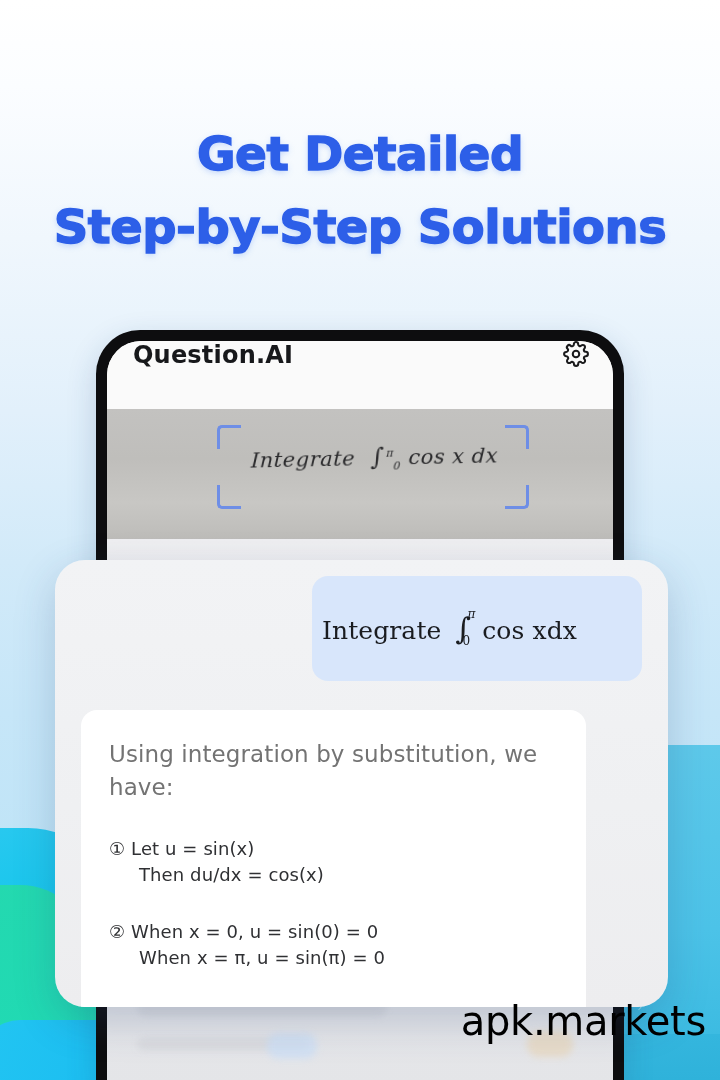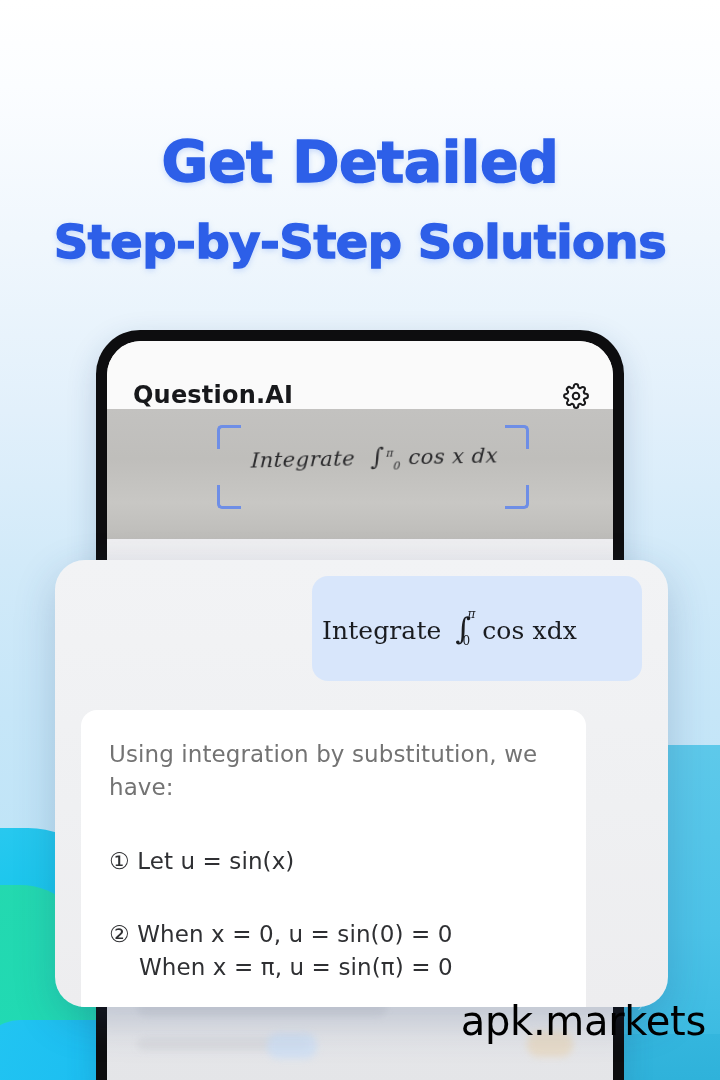--- a/index.html
+++ b/index.html
@@ -79,21 +79,21 @@
     text-align:center;
     color:#2d5fe8;
     font-family:"DejaVu Sans", sans-serif;
     font-weight:bold;
     font-size:47px;
     line-height:1.55;
     letter-spacing:-0.5px;
     text-shadow:0 2px 6px rgba(90,140,240,.35);
     -webkit-text-stroke:1.4px #2d5fe8;
   }
-  .headline .l1 { display:block; font-size:57px; }
+  .headline .l1 { display:block; font-size:47px; }
   .headline .l2 { display:block; font-size:47px; transform:scaleX(1.02); }
 
   
   .phone {
     position:absolute;
     left:96px; top:330px;
     width:528px; height:760px;
     background:#0d0d0f;
     border-radius:44px 44px 0 0;
     box-shadow:0 10px 30px rgba(30,60,110,.18);
@@ -105,21 +105,21 @@
     background:#f7f7f7;
     border-radius:34px 34px 0 0;
     overflow:hidden;
   }
 
   
   .appbar {
     position:relative;
     height:68px;
     background:#fafafa;
-    display:flex; align-items:flex-end;
+    display:flex; align-items:flex-start;
     justify-content:space-between;
     padding:0 24px 0 26px;
   }
   .app-title {
     font-family:"DejaVu Sans", sans-serif;
     font-size:24px;
     font-weight:600;
     color:#17181b;
     letter-spacing:.2px;
   }
@@ -227,23 +227,23 @@
     padding:28px 28px 14px 28px;
   }
   .ans-lead {
     font-family:"DejaVu Sans", sans-serif;
     font-size:23px;
     line-height:1.45;
     color:#737373;
     letter-spacing:.1px;
   }
   .step {
-    margin-top:40px;
-    font-family:"DejaVu Sans", sans-serif;
-    font-size:23px;
+    margin-top:31px;
+    font-family:"DejaVu Sans", sans-serif;
+    font-size:18px;
     line-height:1.45;
     color:#2f3033;
     letter-spacing:.1px;
   }
   .step .sub { display:block; padding-left:30px; }
 
   
   .watermark {
     position:absolute;
     right:14px; bottom:36px;
@@ -328,20 +328,21 @@
         <span>cos </span><span class="ital">xdx</span>
       </div>
     </div>
 
     <div class="answer-card">
       <div class="ans-lead">Using integration by substitution, we have:</div>
 
       <div class="step">
         <span>①</span>
         <span>Let u = sin(x)</span>
+        <span class="sub">Then du/dx = cos(x)</span>
       </div>
 
       <div class="step">
         <span>②</span>
         <span>When x = 0, u = sin(0) = 0</span>
         <span class="sub">When x = π, u = sin(π) = 0</span>
       </div>
     </div>
   </div>
 

